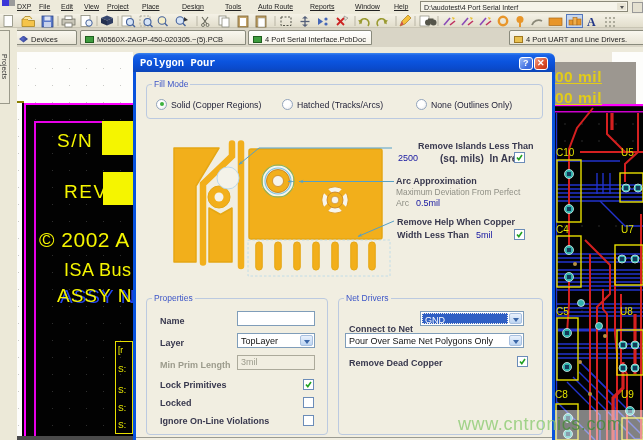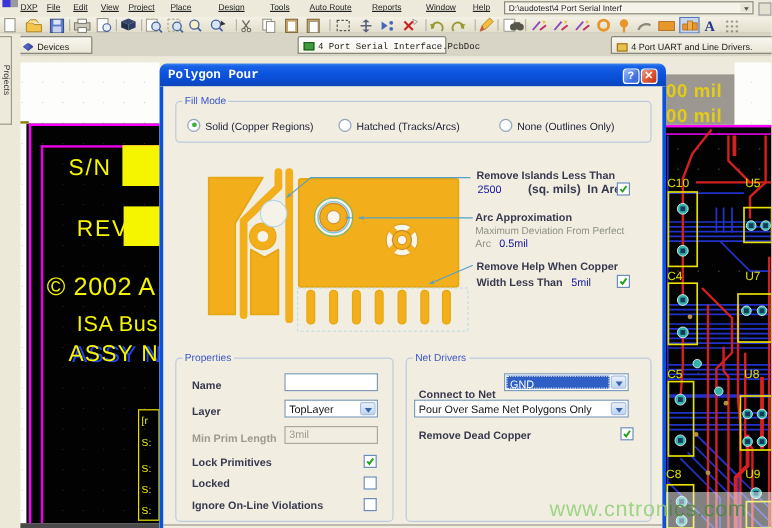--- a/index.html
+++ b/index.html
@@ -28,23 +28,23 @@
      background-image:radial-gradient(circle,#C9C9C5 0.55px,transparent 0.65px);
      background-size:17px 17px;background-position:10px 8px;}
 #wsR{left:612px;top:52px;width:31px;height:52px;background:#FDFDFB;
      background-image:radial-gradient(circle,#C9C9C5 0.55px,transparent 0.65px);
      background-size:17px 17px;background-position:6px 8px;}
 #pcbL{left:22px;top:103px;width:111px;height:333px;background:#020202;
       background-image:radial-gradient(circle,#2E2E2E 0.6px,transparent 0.7px);
       background-size:17px 17px;background-position:5px 8px;}
 #pcbLdark{left:17px;top:436px;width:116px;height:4px;background:#4A4A4A;}
 .ytext{position:absolute;color:#F5F500;font-family:"Liberation Sans",sans-serif;letter-spacing:1px;}
-#hud{left:555px;top:62px;width:57px;height:42px;background:#9C9790;
+#hud{left:555px;top:62px;width:81px;height:42px;background:#9C9790;
      color:#E2CC18;font-weight:bold;font-size:15.5px;line-height:20.5px;padding:5px 0 0 0px;
-     box-sizing:border-box;letter-spacing:0.5px;}
+     box-sizing:border-box;letter-spacing:0.5px;text-decoration:underline;}
 #dlgtitle{left:133px;top:53px;width:422px;height:19px;border-radius:6px 6px 0 0;
   background:linear-gradient(#3D86EF 0%,#1961E6 12%,#0B54DE 45%,#0A4ACC 80%,#0D46B5 100%);
   color:#fff;font-family:"Liberation Mono",monospace;font-weight:bold;font-size:10.5px;
   padding:4px 0 0 7px;box-sizing:border-box;letter-spacing:0;}
 #dlgbody{left:133px;top:72px;width:422px;height:368px;background:#F1EEE1;
   border-left:3px solid #0852DD;border-right:3px solid #0852DD;box-sizing:border-box;}
 .titlebtn{position:absolute;top:56.5px;width:13.5px;height:13.5px;border:1px solid #fff;
   border-radius:3px;box-sizing:border-box;color:#fff;font-weight:bold;font-size:9px;
   text-align:center;line-height:11px;}
 #btnhelp{left:519px;background:linear-gradient(135deg,#9CBCF8,#3D6CE0 70%);}
@@ -213,21 +213,22 @@
       <circle cx="610" cy="8" r="1"></circle>
       <circle cx="614" cy="8" r="1"></circle>
   <circle cx="606" cy="12" r="1"></circle>
       <circle cx="610" cy="12" r="1"></circle>
       <circle cx="614" cy="12" r="1"></circle>
  </g>
 </svg>
 
 <div class="abs" id="tabbar">
   <div class="tab" style="left:14px;width:63px;"><span class="tabicon" style="background:radial-gradient(circle at 40% 40%,#5A6ACD,#1A2A6A);clip-path:polygon(50% 0,100% 50%,50% 100%,0 50%);"></span>Devices</div>
-  <div class="tab" style="left:248px;width:124px;background:linear-gradient(#FFFFFF,#F6F3E8);font-family:Liberation Mono, monospace;"><span class="tabicon" style="background:#3E9C3E;border:1px solid #1F5F1F;box-sizing:border-box;"></span>4 Port Serial Interface.PcbDoc</div>
+  <div class="tab" style="left:80px;width:166px;"><span class="tabicon" style="background:#3E9C3E;border:1px solid #1F5F1F;box-sizing:border-box;"></span>M0560X-2AGP-450-020305.~(5).PCB</div>
+  <div class="tab" style="left:248px;width:124px;background:linear-gradient(#FFFFFF,#F6F3E8);"><span class="tabicon" style="background:#3E9C3E;border:1px solid #1F5F1F;box-sizing:border-box;"></span>4 Port Serial Interface.PcbDoc</div>
   <div class="tab" style="left:509px;width:140px;"><span class="tabicon" style="background:#E8C050;border:1px solid #A07820;box-sizing:border-box;"></span>4 Port UART and Line Drivers.</div>
 </div>
 <div class="abs" id="strip47"></div>
 
 <div class="abs" id="leftstrip"></div>
 <div class="abs" id="projtab">Projects</div>
 <div class="abs" id="wsL"></div>
 <div class="abs" id="wsR"></div>
 <div class="abs" id="pcbL"></div>
 <div class="abs" id="pcbLdark"></div>
@@ -476,21 +477,21 @@
  <rect x="98" y="110" width="142" height="36" fill="none" stroke="#B8D8E8" stroke-width="0.8" stroke-dasharray="2.5,2"></rect>
 
  <g stroke="#55A0C6" stroke-width="1" fill="none">
   <path d="M242,18 L109,18 L89,34.5" marker-end="url(#ah)"></path>
   <path d="M244,51.5 L149,51.5" marker-end="url(#ah)"></path>
   <path d="M144,51.5 L138,51.5" marker-end="url(#ah)" stroke-width="0.8"></path>
   <path d="M244,91 L208,106.5" marker-end="url(#ah)"></path>
  </g>
 </svg>
 
-<div class="blbl" style="left:397px;top:141px;text-align:center;">Remove Islands Less Than</div>
+<div class="blbl" style="left:418px;top:141px;text-align:center;">Remove Islands Less Than</div>
 <div class="blbl navy" style="left:398px;top:153px;">2500</div>
 <div class="blbl" style="left:440px;top:153px;font-size:10px;">(sq. mils)&nbsp; In Area</div>
 <div class="chk" style="left:514px;top:152px;">
     <svg width="11" height="11" style="position:absolute;left:-1px;top:-1px;">
       <path d="M3 5.5 L4.8 7.6 L8 3" stroke="#21A121" stroke-width="1.6" fill="none"></path>
     </svg>
   </div>
 <div class="blbl" style="left:396px;top:176px;">Arc Approximation</div>
 <div class="lbl gray" style="left:396px;top:187px;font-size:8.4px;">Maximum Deviation From Perfect</div>
 <div class="lbl gray" style="left:396px;top:198px;">Arc</div>

